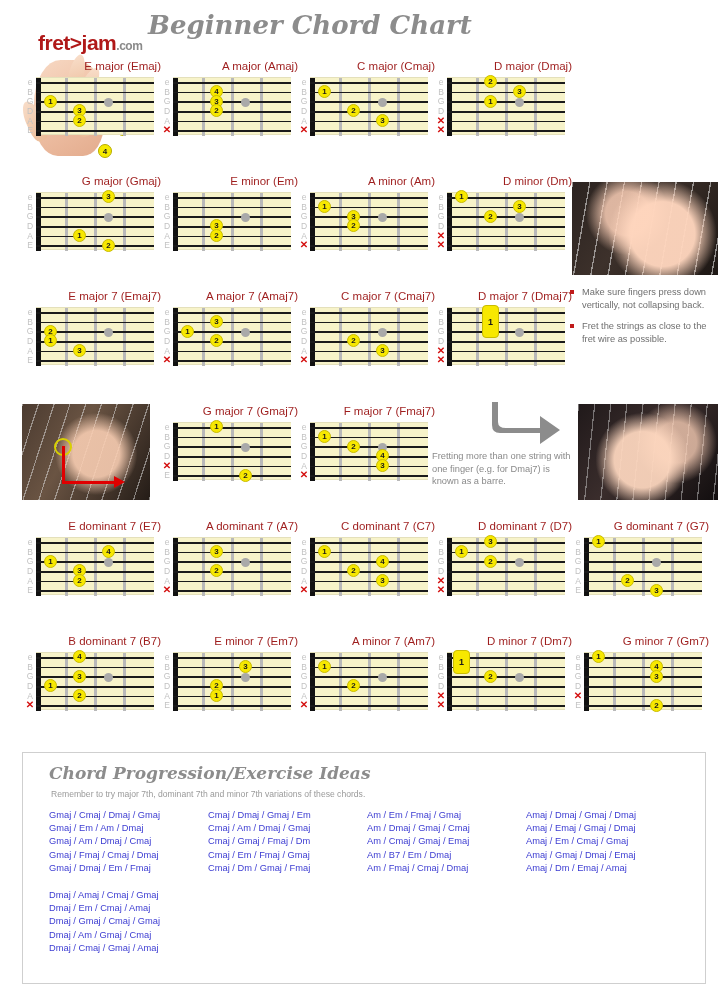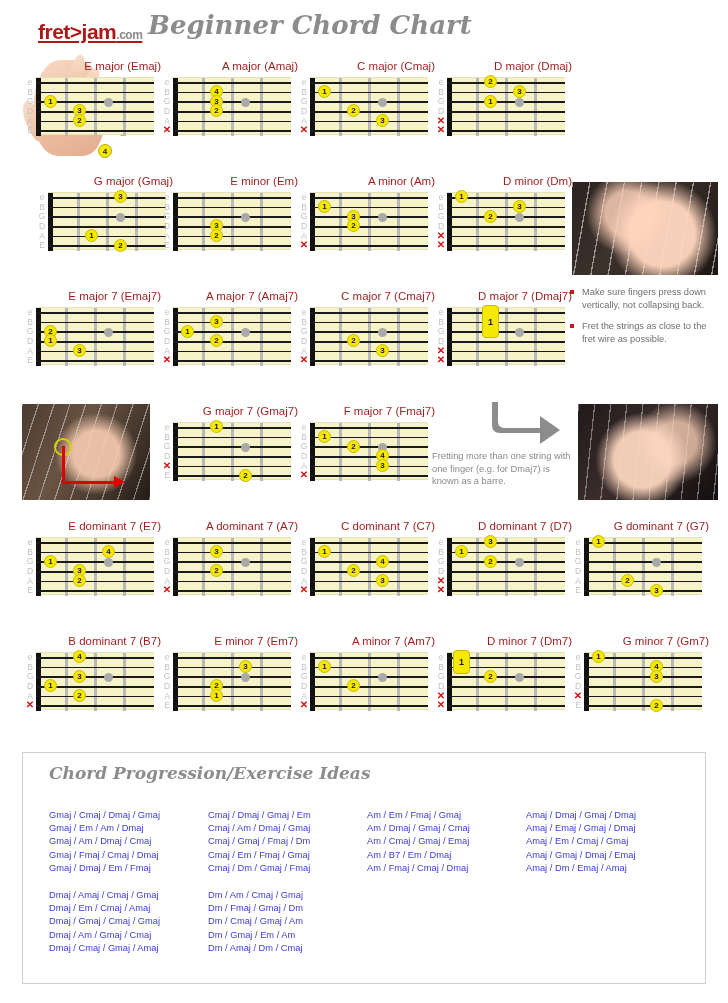--- a/index.html
+++ b/index.html
@@ -8,24 +8,24 @@
     width: 728px; height: 1003px;
     background: #ffffff;
     font-family: "Liberation Sans", sans-serif;
     position: relative;
     overflow: hidden;
   }
 
   
   #header { position:absolute; left:0; top:0; width:728px; height:52px; }
   #logo {
-    position:absolute; left:38px; top:20px;
+    position:absolute; left:38px; top:31px;
     font-family:"Liberation Sans", sans-serif;
     font-weight:bold; font-size:21px; color:#b01818;
-    letter-spacing:-0.5px; white-space:nowrap;text-decoration:underline;
+    letter-spacing:-0.5px; white-space:nowrap;
   }
   #logo .dotcom { color:#8a8a8a; font-size:12px; font-weight:bold; }
   #page-title {
     position:absolute; left:148px; top:10px;
     font-family:"DejaVu Serif", serif;
     font-style:italic; font-weight:bold;
     font-size:26px; color:#8c8c8c; white-space:nowrap;
   }
 
   
@@ -322,21 +322,21 @@
           <div class="string" style="top: 33.0333px;"></div>
           <div class="string" style="top: 42.7px;"></div>
           <div class="string" style="top: 52.3667px;"></div>
           <div class="inlay" style="left: 68px; top: 19.6667px;"></div>
         </div>
         <div class="dot" style="left: 49px; top: 0.333333px;">2</div>
         <div class="dot" style="left: 78px; top: 10px;">3</div>
         <div class="dot" style="left: 49px; top: 19.6667px;">1</div>
       </div>
     </div>
-    <div class="chord-cell" style="left: 36px; top: 175px;">
+    <div class="chord-cell" style="left: 24px; top: 175px;">
       <div class="chord-name">G major (Gmaj)</div>
       <div class="fb-wrap">
         <div class="str-labels">
           <div class="str-label" style="top: 1.83333px;">e</div>
           <div class="str-label" style="top: 11.5px;">B</div>
           <div class="str-label" style="top: 21.1667px;">G</div>
           <div class="str-label" style="top: 30.8333px;">D</div>
           <div class="str-label" style="top: 40.5px;">A</div>
           <div class="str-label" style="top: 50.1667px;">E</div>
         </div>
@@ -924,20 +924,21 @@
     <div class="tip"><span class="bullet"></span><span>Fret the strings as close to the fret wire as possible.</span></div>
   </div>
 
 <svg id="big-arrow" viewBox="0 0 72 44">
   <path d="M8 2 L8 22 Q8 28 16 28 L50 28 L50 16 L70 30 L50 44 L50 33 L10 33 Q2 33 2 25 L2 2 Z" fill="#8c8c8c"></path>
 </svg>
 <div id="barre-note">Fretting more than one string with one finger (e.g. for Dmaj7) is known as a barre.</div>
 
 <div id="bottom-panel">
   <div id="panel-title">Chord Progression/Exercise Ideas</div>
+  <div id="panel-sub">Remember to try major 7th, dominant 7th and minor 7th variations of these chords.</div>
   <div id="prog-grid">
       <div class="prog-block">
         <div class="prog-line">Gmaj / Cmaj / Dmaj / Gmaj</div>
         <div class="prog-line">Gmaj / Em / Am / Dmaj</div>
         <div class="prog-line">Gmaj / Am / Dmaj / Cmaj</div>
         <div class="prog-line">Gmaj / Fmaj / Cmaj / Dmaj</div>
         <div class="prog-line">Gmaj / Dmaj / Em / Fmaj</div>
       </div>
       <div class="prog-block">
         <div class="prog-line">Cmaj / Dmaj / Gmaj / Em</div>
@@ -960,21 +961,14 @@
         <div class="prog-line">Amaj / Gmaj / Dmaj / Emaj</div>
         <div class="prog-line">Amaj / Dm / Emaj / Amaj</div>
       </div>
       <div class="prog-block">
         <div class="prog-line">Dmaj / Amaj / Cmaj / Gmaj</div>
         <div class="prog-line">Dmaj / Em / Cmaj / Amaj</div>
         <div class="prog-line">Dmaj / Gmaj / Cmaj / Gmaj</div>
         <div class="prog-line">Dmaj / Am / Gmaj / Cmaj</div>
         <div class="prog-line">Dmaj / Cmaj / Gmaj / Amaj</div>
       </div>
-      <div class="prog-block">
-        <div class="prog-line">Dm / Am / Cmaj / Gmaj</div>
-        <div class="prog-line">Dm / Fmaj / Gmaj / Dm</div>
-        <div class="prog-line">Dm / Cmaj / Gmaj / Am</div>
-        <div class="prog-line">Dm / Gmaj / Em / Am</div>
-        <div class="prog-line">Dm / Amaj / Dm / Cmaj</div>
-      </div>
     </div>
 </div>
 
 </body></html>

